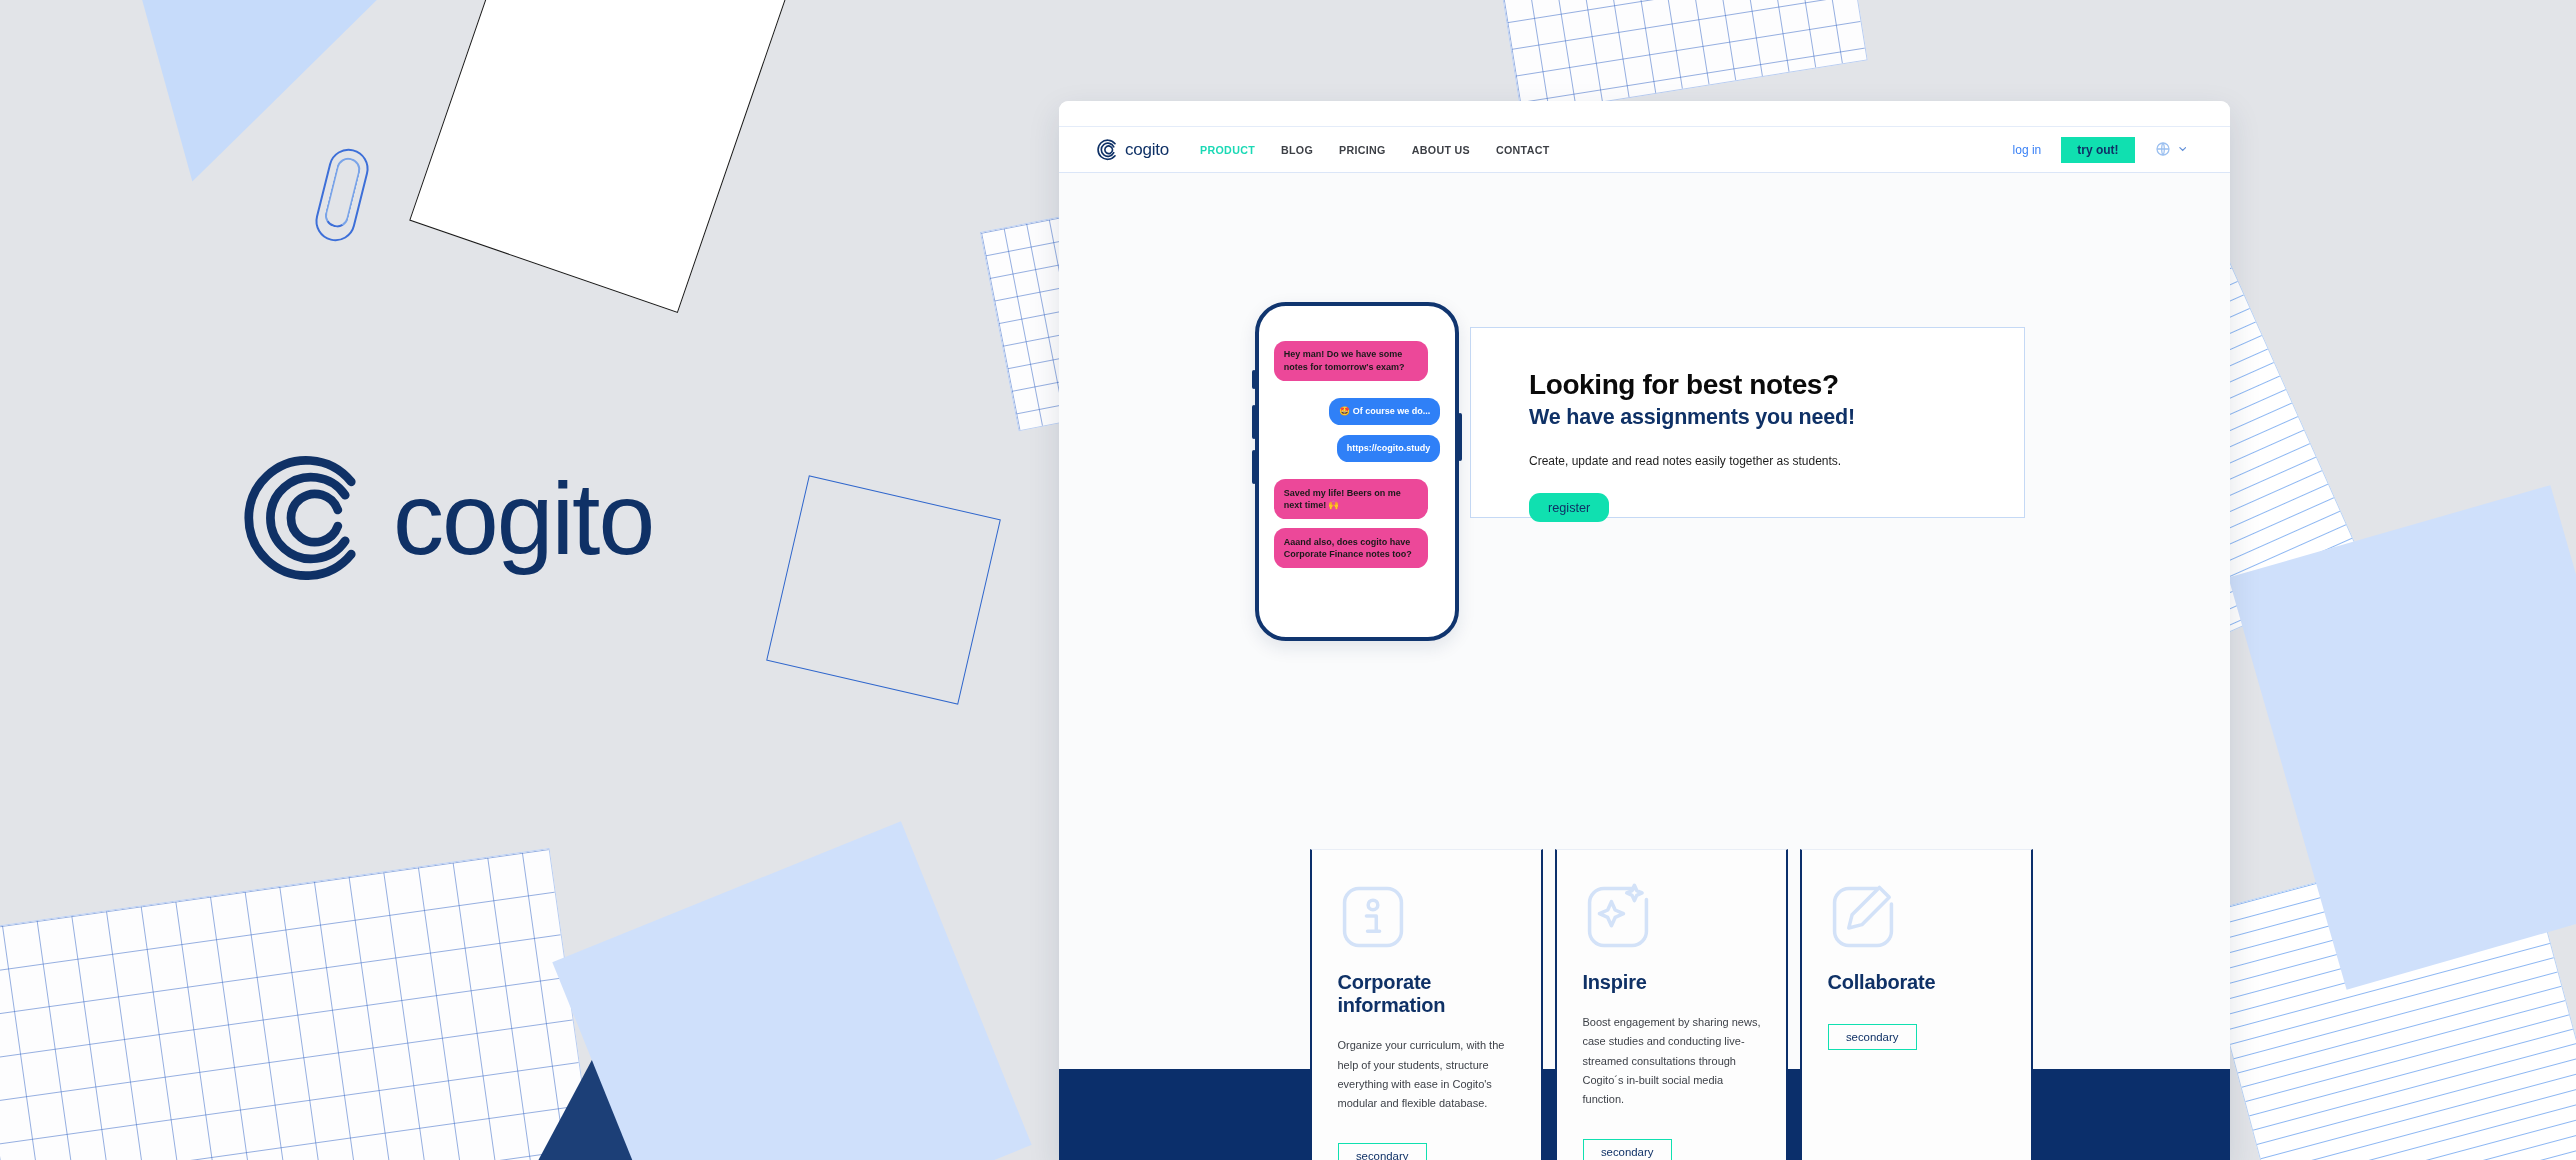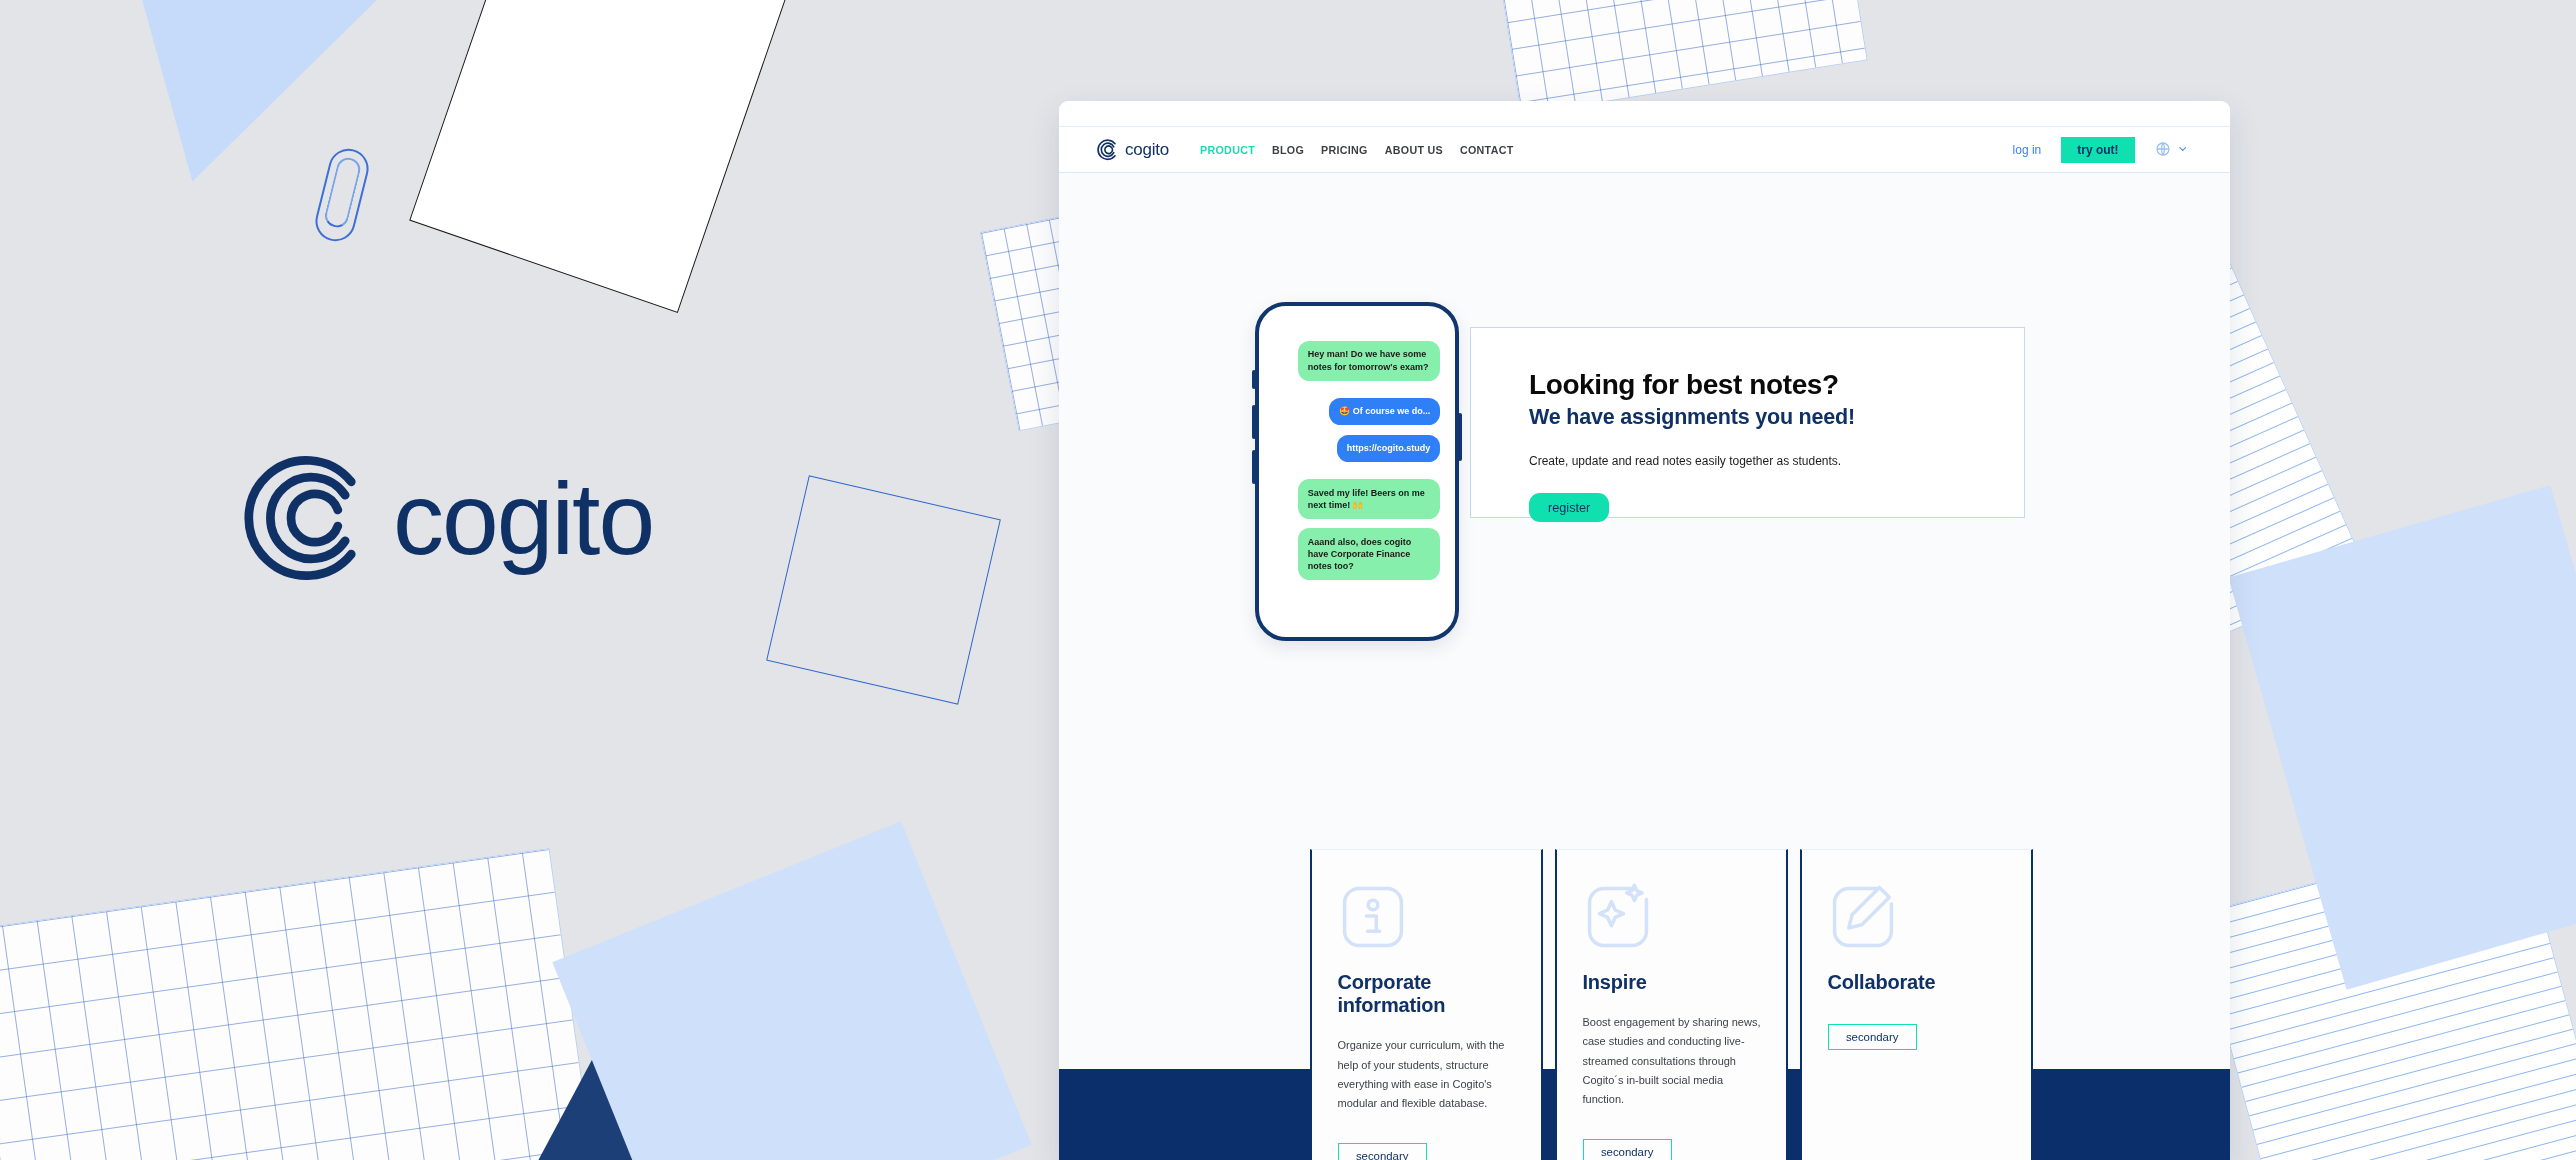--- a/index.html
+++ b/index.html
@@ -47,21 +47,21 @@
     overflow:hidden;
   }
   .browser-chrome{height:25px;background:#ffffff;border-bottom:0.7px solid #e4ecf9;}
   .nav{
     height:46px;background:#ffffff;border-bottom:0.7px solid #dbe6f8;
     display:flex;align-items:center;padding:0 42px 0 35px;box-sizing:border-box;
   }
   .brand{display:flex;align-items:center;gap:5.4px;margin-right:31px;}
   .brand-mark{width:25.5px;height:25.5px;flex:0 0 25.5px;}
   .brand-name{font-size:17px;color:#0f3166;font-weight:400;letter-spacing:-0.2px;}
-  .nav-links{display:flex;align-items:center;gap:17px;}
+  .nav-links{display:flex;align-items:center;gap:26px;}
   .nav-link{font-size:10.7px;font-weight:700;color:#3c3f45;letter-spacing:0.3px;cursor:pointer;}
   .nav-link.active{color:#1ad9b5;}
   .nav-right{margin-left:auto;display:flex;align-items:center;gap:20px;}
   .login{font-size:12px;color:#3b82f6;cursor:pointer;}
   .tryout{
     background:#10e0b0;color:#0f3166;font-size:12px;font-weight:700;
     padding:6px 16px;cursor:pointer;
   }
   .lang{display:flex;align-items:center;gap:6px;cursor:pointer;}
 
@@ -78,21 +78,21 @@
   }
   .phone-btn{position:absolute;left:-6.7px;width:3.4px;background:#10356f;border-radius:2px;}
   .phone-btn.b1{top:64px;height:19px;}
   .phone-btn.b2{top:99px;height:34px;}
   .phone-btn.b3{top:144px;height:34px;}
   .phone-btn-r{position:absolute;right:-6.7px;top:107px;width:3.4px;height:48px;background:#10356f;border-radius:2px;}
   .chat{padding:35px 14.8px 0 14.8px;display:flex;flex-direction:column;gap:9.4px;}
   .bub{
     font-size:9px;line-height:1.38;font-weight:700;border-radius:11.4px;padding:7.4px 10px;max-width:134px;
   }
-  .bub.them{background:#86efac;color:#1a1a1a;align-self:flex-start;margin-left:24px;}
+  .bub.them{background:#ec4899;color:#1a1a1a;align-self:flex-start;}
   .bub.me{background:#2f80f7;color:#ffffff;align-self:flex-end;text-align:center;}
   .bub.gap{margin-top:8px;}
 
   
   .hero{
     position:absolute;left:411px;top:154px;width:555px;height:191px;
     background:#ffffff;border:1.3px solid #c5d9f5;z-index:5;box-sizing:border-box;
     padding:42px 0 0 58px;
   }
   .hero h1{margin:0;font-size:28px;line-height:1.08;color:#0a0a0a;font-weight:700;letter-spacing:-0.4px;}

